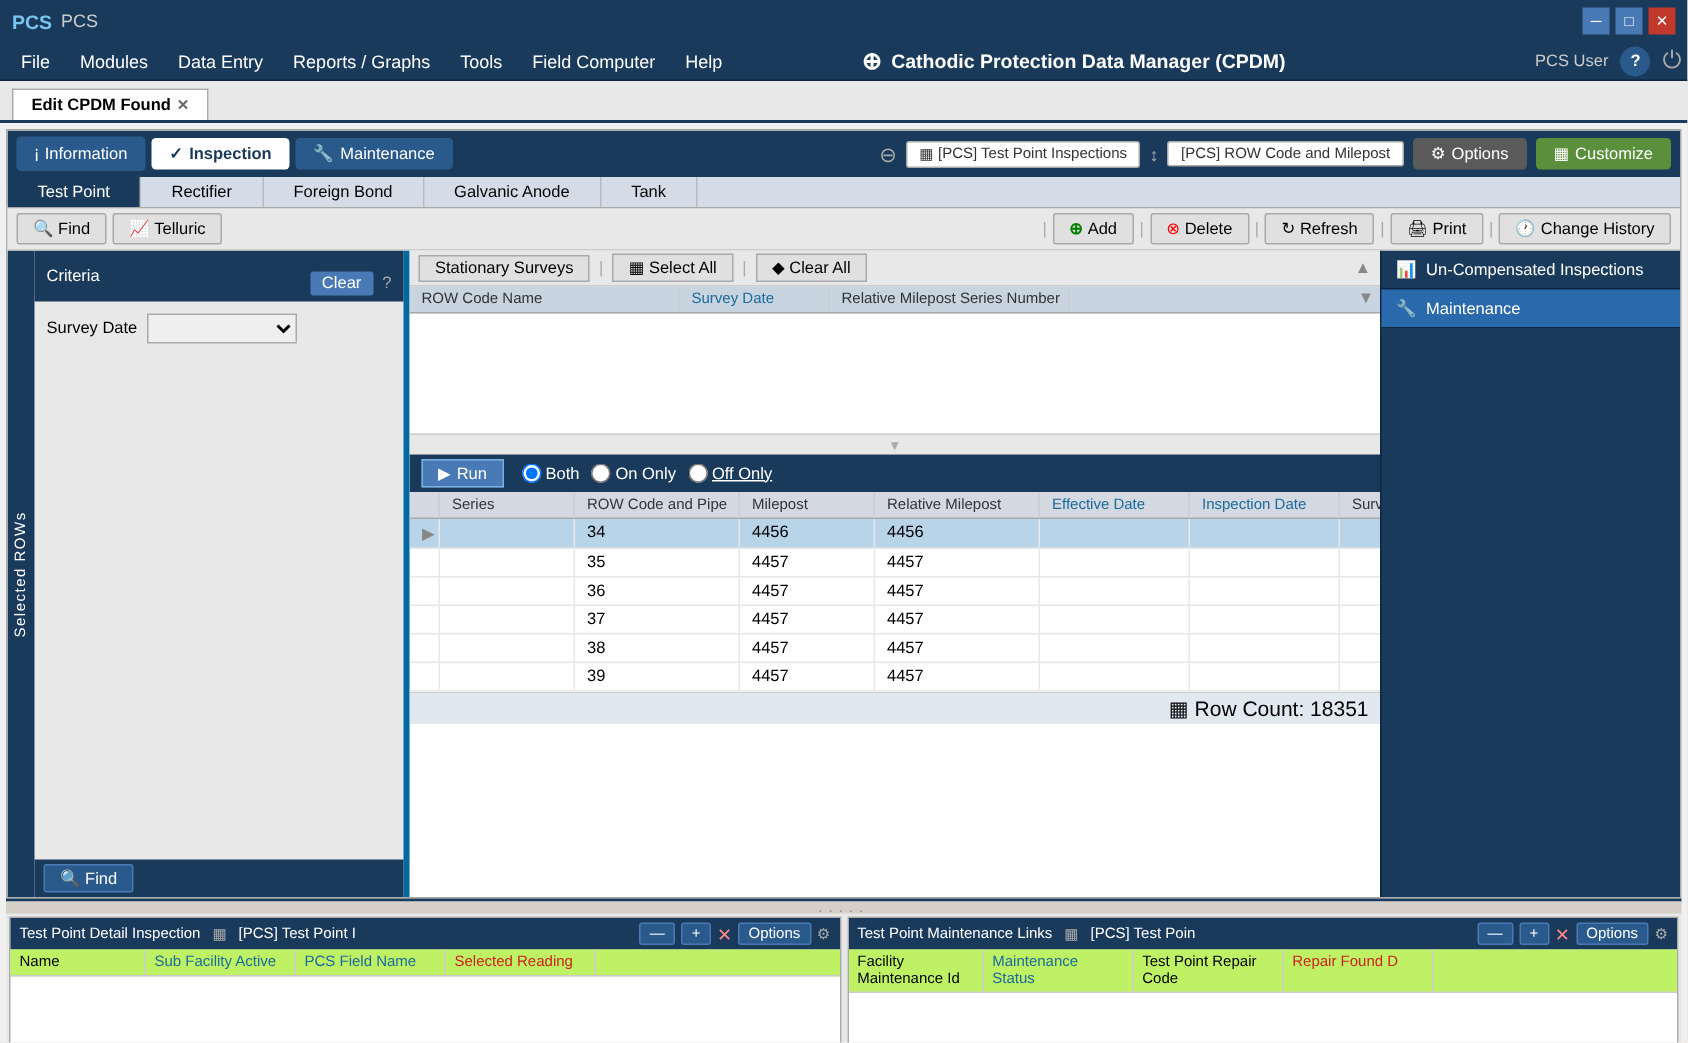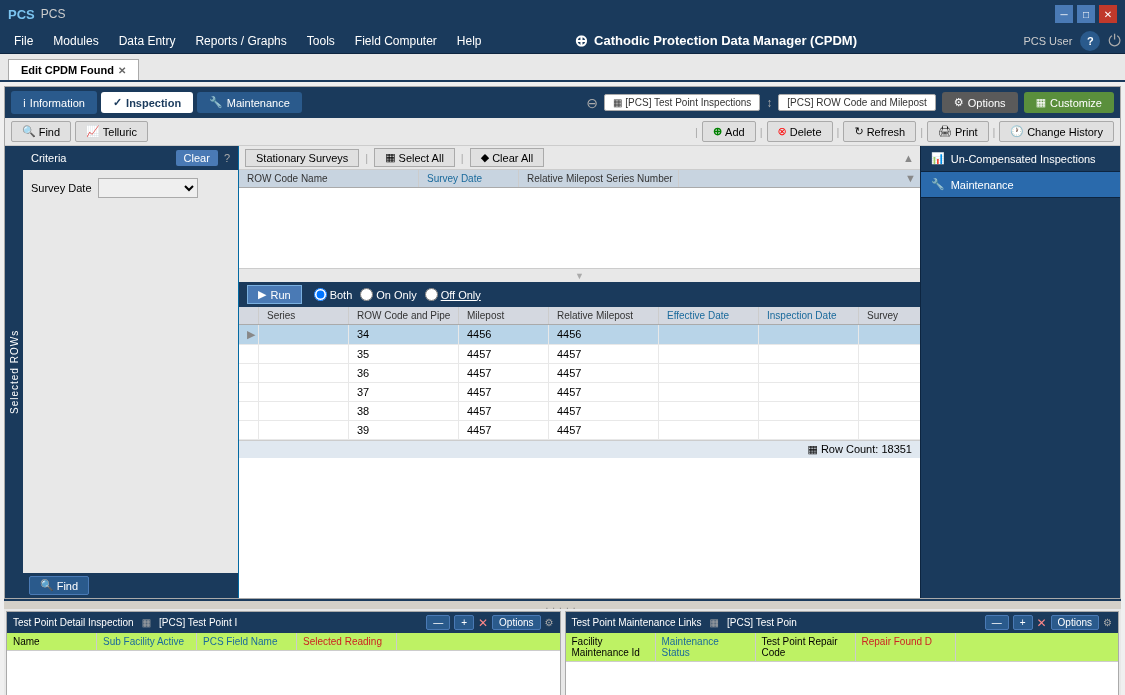--- a/index.html
+++ b/index.html
@@ -45,21 +45,21 @@
 
     
     .toolbar { background: #e8e8e8; display: flex; align-items: center; padding: 3px 6px; gap: 4px; border-bottom: 1px solid #ccc; }
     .toolbar-btn { display: flex; align-items: center; gap: 3px; padding: 3px 10px; background: #e0e0e0; border: 1px solid #aaa; cursor: pointer; font-size: 11px; border-radius: 2px; }
     .toolbar-right { margin-left: auto; display: flex; align-items: center; gap: 4px; }
 
     
     .workspace { display: flex; flex: 1; overflow: hidden; }
 
     
-    .criteria-panel { width: 216px; border-right: 1px solid #0369a1; background: #e8e8e8; display: flex; flex-direction: column; flex-shrink: 0; }
+    .criteria-panel { width: 250px; border-right: 4px solid #0369a1; background: #e8e8e8; display: flex; flex-direction: column; flex-shrink: 0; }
     .criteria-header { background: #1a3a5c; color: white; padding: 4px 8px; font-size: 11px; display: flex; align-items: center; justify-content: space-between; }
     .criteria-body { padding: 8px; flex: 1; }
     .criteria-field { display: flex; align-items: center; gap: 6px; margin-bottom: 6px; }
     .criteria-label { font-size: 11px; white-space: nowrap; }
     .criteria-select { border: 1px solid #aaa; padding: 2px; font-size: 11px; width: 100px; }
 
     .find-bar { background: #1a3a5c; padding: 3px 6px; display: flex; align-items: center; gap: 6px; }
     .find-btn { background: #2a5a8c; color: white; border: 1px solid #4a7ab5; padding: 2px 10px; cursor: pointer; font-size: 11px; border-radius: 2px; display: flex; align-items: center; gap: 3px; }
 
     
@@ -177,20 +177,37 @@
           <span>⚙</span>
           <span>Options</span>
         </div>
         <div class="customize-btn">
           <span>▦</span>
           <span>Customize</span>
         </div>
       </div>
     </div>
 
+    <div class="sub-tabs">
+      <div class="sub-tab active">
+        <span>Test Point</span>
+      </div>
+      <div class="sub-tab">
+        <span>Rectifier</span>
+      </div>
+      <div class="sub-tab">
+        <span>Foreign Bond</span>
+      </div>
+      <div class="sub-tab">
+        <span>Galvanic Anode</span>
+      </div>
+      <div class="sub-tab">
+        <span>Tank</span>
+      </div>
+    </div>
 
     <div class="toolbar">
       <div class="toolbar-btn">
         <span>🔍</span>
         <span>Find</span>
       </div>
       <div class="toolbar-btn">
         <span>📈</span>
         <span>Telluric</span>
       </div>
@@ -223,21 +240,21 @@
       </div>
     </div>
 
     <div class="workspace" style="flex:1; overflow:hidden; display:flex;">
 
       <div class="selected-rows-label">Selected ROWs</div>
 
       <div class="criteria-panel">
         <div class="criteria-header">
           <span>Criteria</span>
-          <div style="display:flex; align-items:center; gap:6px;">
+          <div style="display:flex; align-items:center; gap:6px;margin-top:10px;">
             <button style="background:#4a7ab5; color:white; border:none; padding:2px 8px; cursor:pointer; font-size:11px; border-radius:2px;">Clear</button>
             <span style="color:#aaa; cursor:pointer;">?</span>
           </div>
         </div>
         <div class="criteria-body">
           <div class="criteria-field">
             <label class="criteria-label">Survey Date</label>
             <select class="criteria-select">
               <option></option>
             </select>
@@ -374,21 +391,21 @@
                 <div class="grid-cell col-series"></div>
                 <div class="grid-cell col-row-pipe">39</div>
                 <div class="grid-cell col-milepost">4457</div>
                 <div class="grid-cell col-rel-milepost">4457</div>
                 <div class="grid-cell col-eff-date"></div>
                 <div class="grid-cell col-insp-date"></div>
                 <div class="grid-cell col-survey"></div>
               </div>
             </div>
 
-          <div style="background:#e0e8f0; padding:2px 8px; font-size:11px; text-align:right; border-top:1px solid #ccc; position:sticky; bottom:0;">
+          <div style="background:#e0e8f0; padding:2px 8px; font-size:14px; text-align:right; border-top:1px solid #ccc; position:sticky; bottom:0;">
             <span>▦</span>
             <span>Row Count: 18351</span>
           </div>
         </div>
       </div>
 
       <div class="right-panel">
         <div id="right-panel-items">
             <div class="right-panel-item">
               <span>📊</span>

